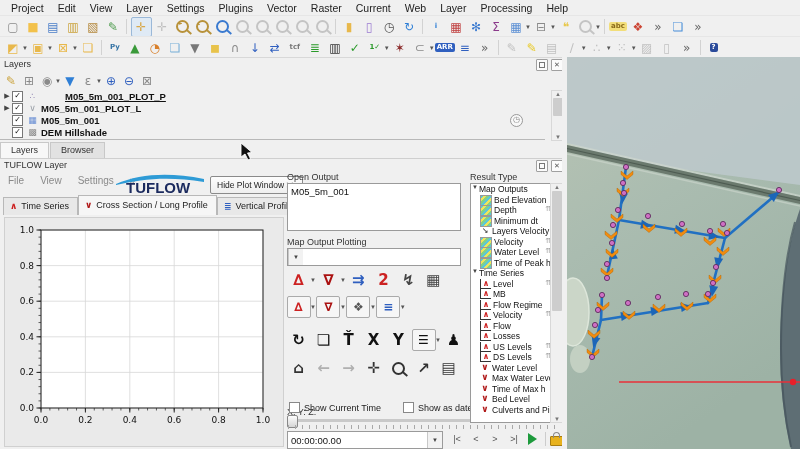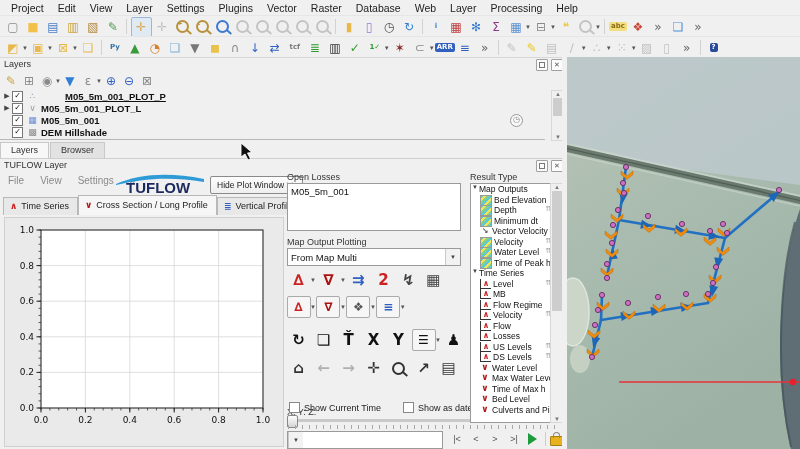--- a/index.html
+++ b/index.html
@@ -98,21 +98,21 @@
 
   <div id="menubar">
       <span class="menu-item">Project</span>
       <span class="menu-item">Edit</span>
       <span class="menu-item">View</span>
       <span class="menu-item">Layer</span>
       <span class="menu-item">Settings</span>
       <span class="menu-item">Plugins</span>
       <span class="menu-item">Vector</span>
       <span class="menu-item">Raster</span>
-      <span class="menu-item">Database</span>
+      <span class="menu-item">Current</span>
       <span class="menu-item">Web</span>
       <span class="menu-item">Layer</span>
       <span class="menu-item">Processing</span>
       <span class="menu-item">Help</span>
     </div>
 
   <div id="tb1" class="toolbar">
       <span class="tbtn">
         <span class="g" style="color: rgb(138, 138, 138);">▢</span>
       </span>
@@ -530,27 +530,26 @@
           <line x1="36" y1="83.2" x2="31.5" y2="83.2" stroke="#222" stroke-width="1"></line>
           <text x="29" y="86.2" text-anchor="end" font-size="9" fill="#111" font-family="DejaVu Sans, sans-serif">0.6</text>
           <line x1="36" y1="47.599999999999994" x2="31.5" y2="47.599999999999994" stroke="#222" stroke-width="1"></line>
           <text x="29" y="50.599999999999994" text-anchor="end" font-size="9" fill="#111" font-family="DejaVu Sans, sans-serif">0.8</text>
           <line x1="36" y1="12" x2="31.5" y2="12" stroke="#222" stroke-width="1"></line>
           <text x="29" y="15" text-anchor="end" font-size="9" fill="#111" font-family="DejaVu Sans, sans-serif">1.0</text>
           <rect x="36" y="12" width="222" height="178" fill="none" stroke="#222" stroke-width="1"></rect>
         </svg>
     </div>
 
-    <div class="small-label" style="left:287px;top:13px;">Open Losses</div>
+    <div class="small-label" style="left:287px;top:13px;">Open Output</div>
     <div class="whitebox" style="left:287px;top:24px;width:172px;height:46px;">
       <div style="padding:2px 3px;">M05_5m_001</div>
     </div>
     <div class="small-label" style="left:287px;top:78px;">Map Output Plotting</div>
     <div class="combo" style="left:287px;top:89px;width:172px;height:16px;">
-      <span class="cval">From Map Multi</span>
       <span class="cbtn">▼</span>
     </div>
     <div class="prow" id="prow1" style="left:286px;top:110px;">
         <span class="tbtn">
           <span class="g" style="color: rgb(204, 34, 34);">∆</span>
         </span>
         <span class="dd">▼</span>
         <span class="tbtn">
           <span class="g" style="color: rgb(170, 17, 17);">∇</span>
         </span>
@@ -639,20 +638,21 @@
       <span>Show Current Time</span>
     </div>
     <div class="checkline" style="left:403px;top:243px;">
       <span class="cbox"></span>
       <span>Show as dates</span>
     </div>
     <div id="slider-groove" style="left:288px;top:260px;width:272px;"></div>
     <div id="slider-handle" style="left:287px;top:256px;"></div>
     <div id="slider-ticks" style="left:288px;top:266px;width:272px;"></div>
     <div class="combo" style="left:287px;top:272px;width:154px;height:16px;">
+      <span class="cval">00:00:00.00</span>
       <span class="cbtn">▼</span>
     </div>
     <div class="prow" style="left:448px;top:272px;gap:1px;">
       <span class="transport">|&lt;</span>
       <span class="transport">&lt;</span>
       <span class="transport">&gt;</span>
       <span class="transport">&gt;|</span>
       <span id="play-btn" style="margin:0 4px;"></span>
       <span style="width:1px;height:14px;background:#ccc;margin:0 3px;"></span>
       <span id="lock"></span>
@@ -679,21 +679,21 @@
         </div>
         <div class="trow">
           <span style="width: 9px; flex: 0 0 auto;"></span>
           <span class="ticon map"></span>
           <span class="tlabel">Minimum dt</span>
           <span class="tbadge">2</span>
         </div>
         <div class="trow">
           <span style="width: 9px; flex: 0 0 auto;"></span>
           <span class="ticon vector">↘</span>
-          <span class="tlabel">Vector Velocity</span>
+          <span class="tlabel">Layers Velocity</span>
           <span class="tbadge">2</span>
         </div>
         <div class="trow">
           <span style="width: 9px; flex: 0 0 auto;"></span>
           <span class="ticon map"></span>
           <span class="tlabel">Velocity</span>
           <span class="tarrows">⇈</span>
           <span class="tbadge">2</span>
         </div>
         <div class="trow">

